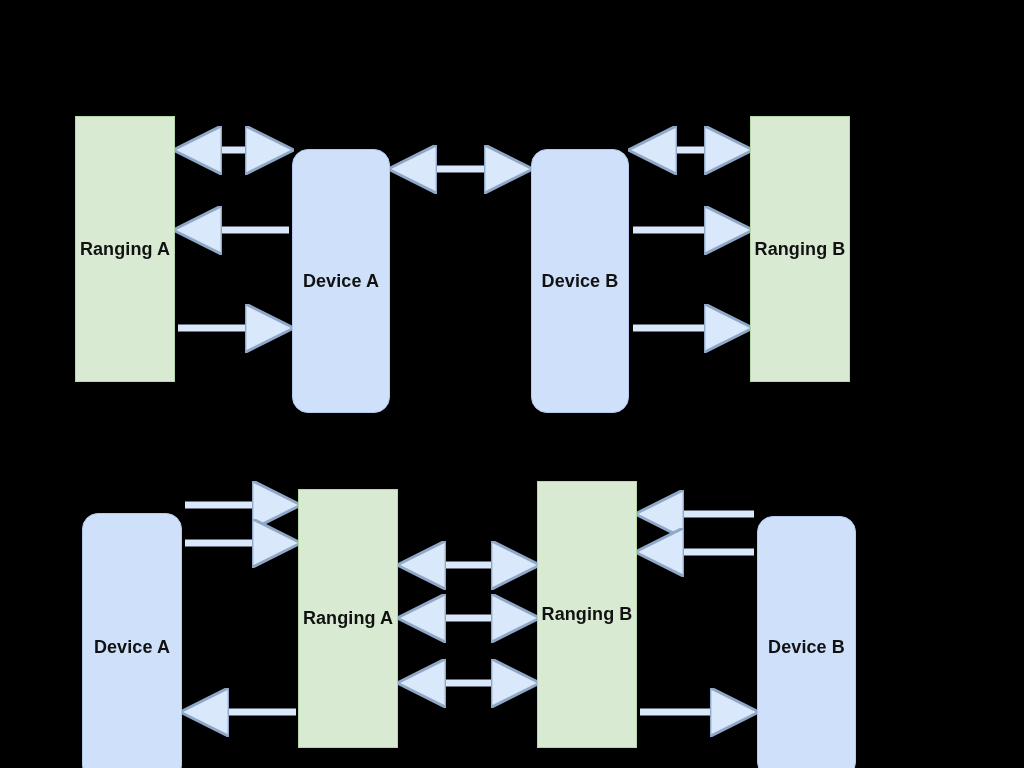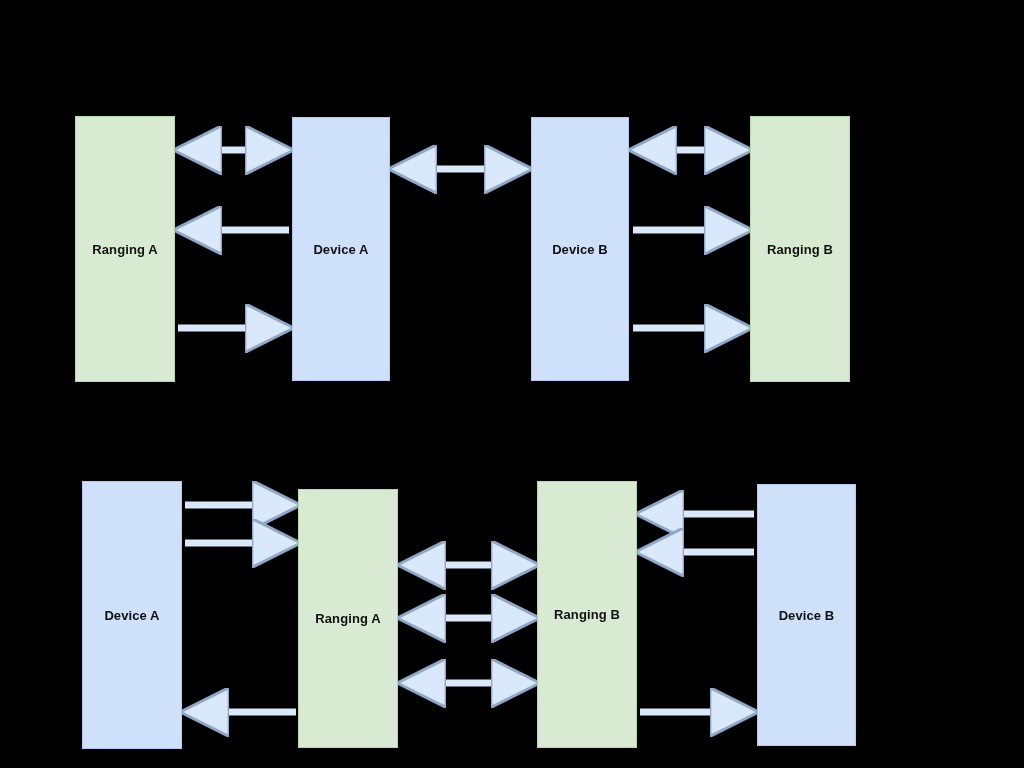--- a/index.html
+++ b/index.html
@@ -22,25 +22,26 @@
     display: flex;
     align-items: center;
     justify-content: center;
     box-sizing: border-box;
     border: 1px solid rgba(0,0,0,0.0);
   }
   .node.rect {
     border-radius: 0;
   }
   .node.rounded {
-    border-radius: 0;
+    border-radius: 16px;
+    margin-top: 32px;
   }
   .node-label {
     font-family: "Liberation Sans", sans-serif;
-    font-size: 13px;
+    font-size: 18px;
     font-weight: bold;
     color: #111111;
     letter-spacing: 0.1px;
     white-space: nowrap;
     text-align: center;
   }
   .edge-layer {
     position: absolute;
     left: 0;
     top: 0;

